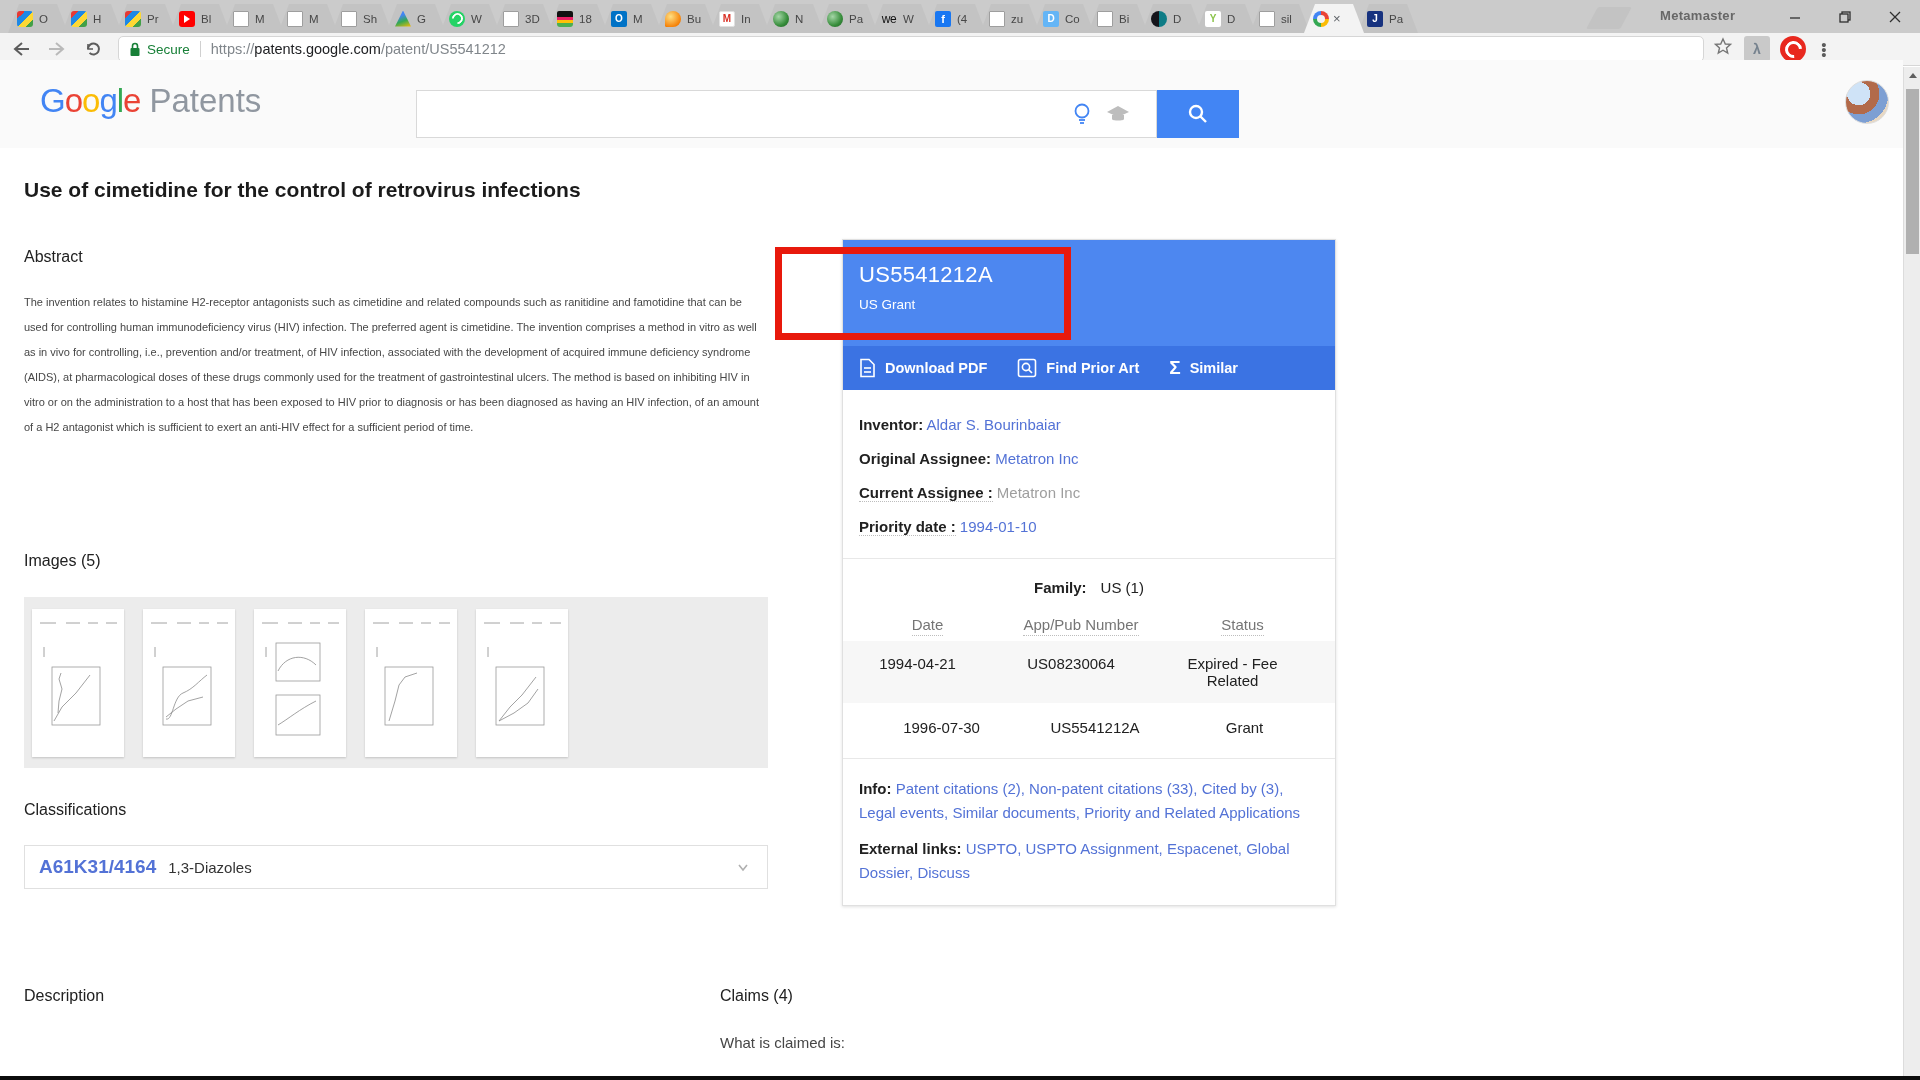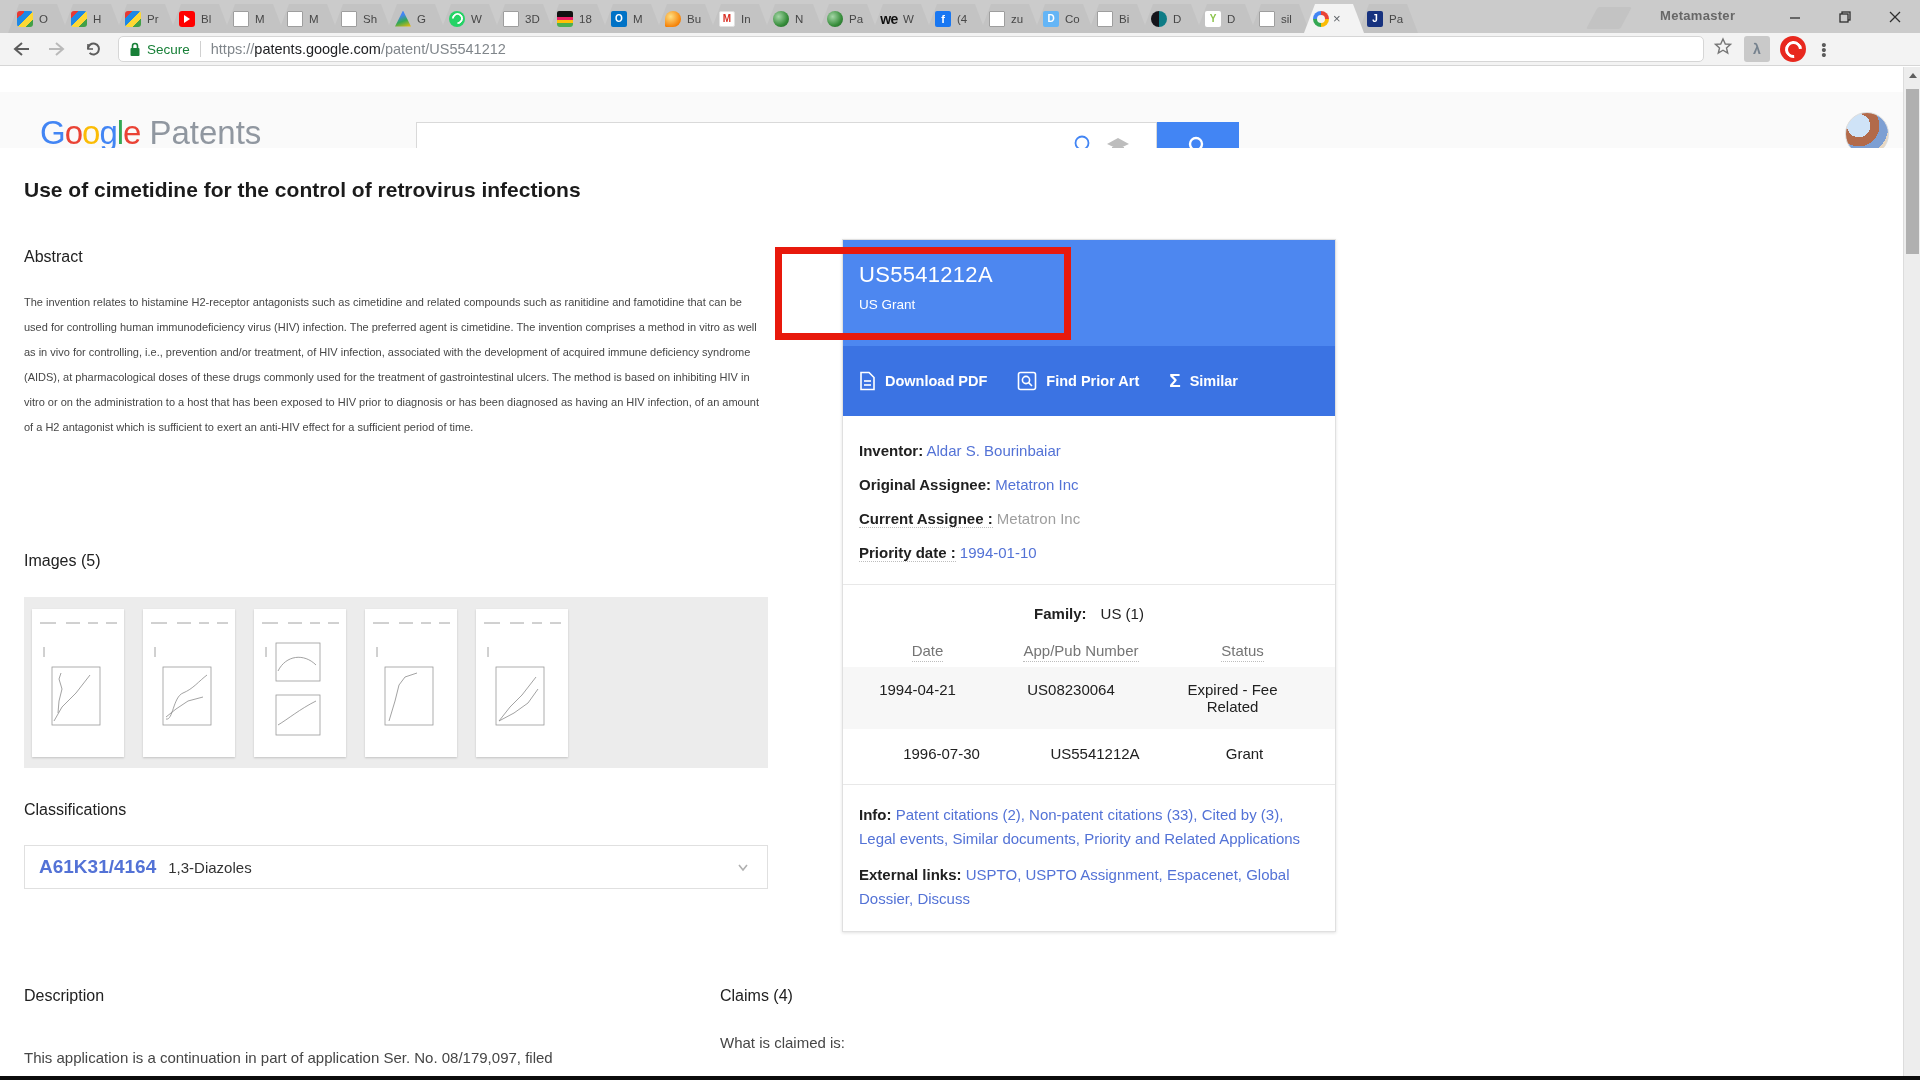--- a/index.html
+++ b/index.html
@@ -24,21 +24,21 @@
   .fav-youtube::after { content:""; border-left:6px solid #fff; border-top:4px solid transparent; border-bottom:4px solid transparent; }
   .fav-doc { background:#fff; border:1px solid #9e9e9e; border-radius:1px; }
   .fav-google-ads { background:linear-gradient(160deg,#4285f4 30%,#34a853 60%,#fbbc05); clip-path:polygon(50% 0,100% 100%,0 100%); border-radius:0; }
   .fav-whatsapp { background:#25d366; border-radius:50%; }
   .fav-whatsapp::after { content:""; width:7px; height:7px; border:2px solid #fff; border-radius:50%; border-left-color:transparent; transform:rotate(-45deg); }
   .fav-shopping-bag { background:linear-gradient(180deg,#111 35%,#e91e63 35% 55%,#ffc107 55% 75%,#4caf50 75%); border-radius:2px 2px 3px 3px; }
   .fav-outlook { background:#0072c6; }
   .fav-bird { background:radial-gradient(circle at 35% 35%,#ffe082,#f57c00 75%); border-radius:50% 50% 50% 10%; }
   .fav-gmail { background:#fff; border:1px solid #e0e0e0; color:#d93025; }
   .fav-globe { background:radial-gradient(circle at 35% 35%,#a5d6a7,#388e3c 60%,#1b5e20); border-radius:50%; }
-  .fav-we { background:transparent; color:#111; font-weight:700; font-size:14px; letter-spacing:-0.5px; }
+  .fav-we { background:transparent; color:#111; font-weight:400; font-size:12px; letter-spacing:-0.5px; }
   .fav-facebook { background:#1877f2; font-size:11px; }
   .fav-d-blue { background:#64b5f6; }
   .fav-quote { background:linear-gradient(90deg,#15151b 50%,#0e7c86 50%); border-radius:50%; }
   .fav-y-green { background:#fff; color:#8bc34a; font-weight:800; }
   .fav-google-g { background:conic-gradient(#ea4335 0 25%,#fbbc05 25% 50%,#34a853 50% 75%,#4285f4 75%); border-radius:50%; position:relative; }
   .fav-google-g::after { content:""; position:absolute; left:4px; top:4px; width:8px; height:8px; background:#f3f3f3; border-radius:50%; }
   .fav-j-navy { background:#17327f; }
   .newtab-btn { position:absolute; left:1592px; top:7px; width:34px; height:22px; background:#c3c3c3;
                 transform:skewX(-28deg); border-radius:2px; }
   .window-title { position:absolute; left:1660px; top:8px; font-size:13px; font-weight:bold; color:#676767; letter-spacing:0.3px; }
@@ -62,21 +62,21 @@
   .ext-ic { width:26px; height:26px; margin-left:10px; display:flex; align-items:center; justify-content:center; }
   .ext-pdf { background:#c9c9c9; border-radius:3px; color:#76828e; font-size:14px; font-weight:bold; }
   .ext-red { background:#e8281e; border-radius:50%; position:relative; }
   .ext-red::after { content:""; width:11px; height:11px; border:3px solid #fff; border-radius:50%;
                     border-right-color:transparent; transform:rotate(40deg); }
   .menu-dots { margin-left:8px; width:20px; color:#5c5c5c; font-size:15px; letter-spacing:0; text-align:center; line-height:5px; }
   .menu-dots span { display:block; }
 
   
   .pheader { position:absolute; left:0; top:60px; width:1903px; height:92px; background:#fafafa;
-             border-bottom:1px solid #e4e4e4;margin-top:32px; }
+             border-bottom:1px solid #e4e4e4; }
   .plogo { position:absolute; left:40px; top:22px; font-size:33px; letter-spacing:-1px; }
   .plogo .patents-word { color:#9097a0; margin-left:9px; letter-spacing:0; }
   .search-wrap { position:absolute; left:416px; top:30px; display:flex; }
   .search-input { width:741px; height:48px; border:1px solid #d9d9d9; background:#fff; outline:none;
                   font-size:16px; padding:0 80px 0 14px; }
   .search-inicons { position:absolute; left:655px; top:0; height:48px; display:flex; align-items:center; gap:12px; }
   .search-btn { width:82px; height:48px; background:#4285f4; border:none; display:flex; align-items:center; justify-content:center; cursor:pointer; }
   .avatar { position:absolute; left:1845px; top:20px; width:44px; height:44px; border-radius:50%;
             background:radial-gradient(circle at 30% 30%,#cfe3f7 0 28%,#b26a4a 28% 50%,#7d9fd3 50% 72%,#e8d8c3 72%);
             border:1px solid #ddd; }
@@ -107,21 +107,21 @@
   .desc-p { position:absolute; left:24px; top:901px; width:690px; font-size:15px; color:#464646; }
   .claims-h { position:absolute; left:720px; top:839px; }
   .claims-p { position:absolute; left:720px; top:886px; font-size:15px; color:#464646; }
 
   
   .info-card { position:absolute; left:842px; top:91px; width:494px; border:1px solid #e0e0e0;
                box-shadow:0 1px 3px rgba(0,0,0,.12); background:#fff; }
   .card-blue { background:#4d87f0; height:106px; padding:22px 16px 0; }
   .pub-number { color:#fff; font-size:22px; letter-spacing:0.3px; }
   .pub-type { color:#fff; font-size:13.5px; margin-top:9px; }
-  .action-bar { background:#3b73e3; height:70px; display:flex; align-items:center; gap:30px; padding:0 16px; }
+  .action-bar { background:#3b73e3; height:44px; display:flex; align-items:center; gap:30px; padding:0 16px; }
   .action-btn { display:flex; align-items:center; gap:9px; color:#fff; font-size:14.5px; font-weight:bold; cursor:pointer; }
   .sigma { font-size:19px; font-weight:bold; }
   .fields { padding:18px 16px 14px; }
   .field-row { font-size:15px; color:#212121; line-height:34px; }
   .field-row b { font-weight:bold; }
   .dotted { border-bottom:1px dotted #bdbdbd; }
   .lnk { color:#5372d6; text-decoration:none; cursor:pointer; }
   .muted { color:#9e9e9e; }
   .family-block { border-top:1px solid #e8e8e8; padding:20px 16px 16px;text-align:center; }
   .family-line { font-size:15px; color:#212121; }
@@ -415,21 +415,20 @@
     <div class="h-section class-h">Classifications</div>
     <div class="class-box">
       <span class="class-code lnk">A61K31/4164</span>
       <span class="class-label">1,3-Diazoles</span>
       <svg class="class-chevron" width="20" height="20">
           <polyline points="6 8, 10 13, 14 8" fill="none" stroke="#b0b0b0" stroke-width="1.6"></polyline>
         </svg>
     </div>
 
     <div class="h-section desc-h">Description</div>
-    <p class="desc-p">This application is a continuation in part of application Ser. No. 08/179,097, filed</p>
 
     <div class="h-section claims-h">Claims (4)</div>
     <p class="claims-p">What is claimed is:</p>
 
     <div class="info-card">
       <div class="card-blue">
         <div class="pub-number">US5541212A</div>
         <div class="pub-type">US Grant</div>
       </div>
       <div class="action-bar">

